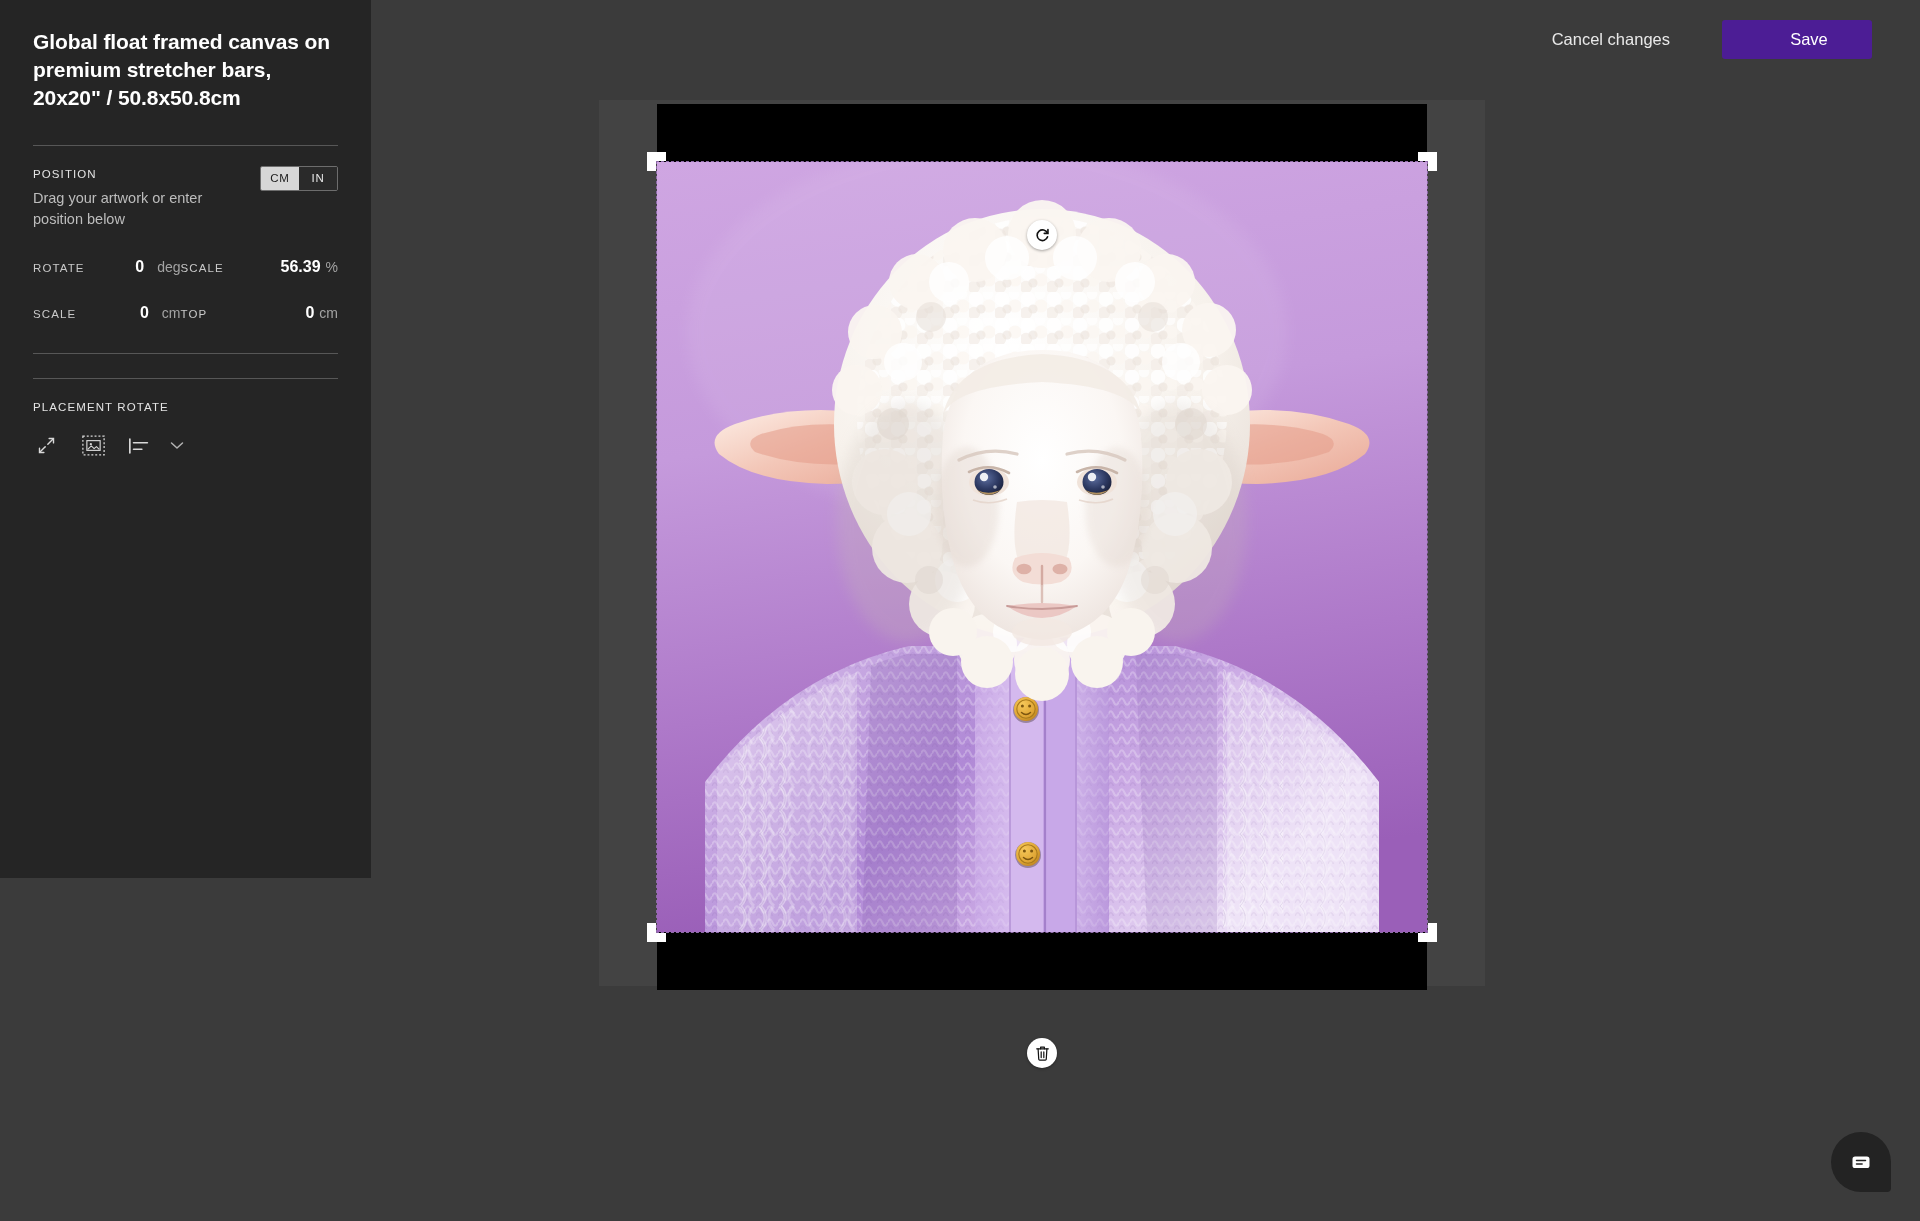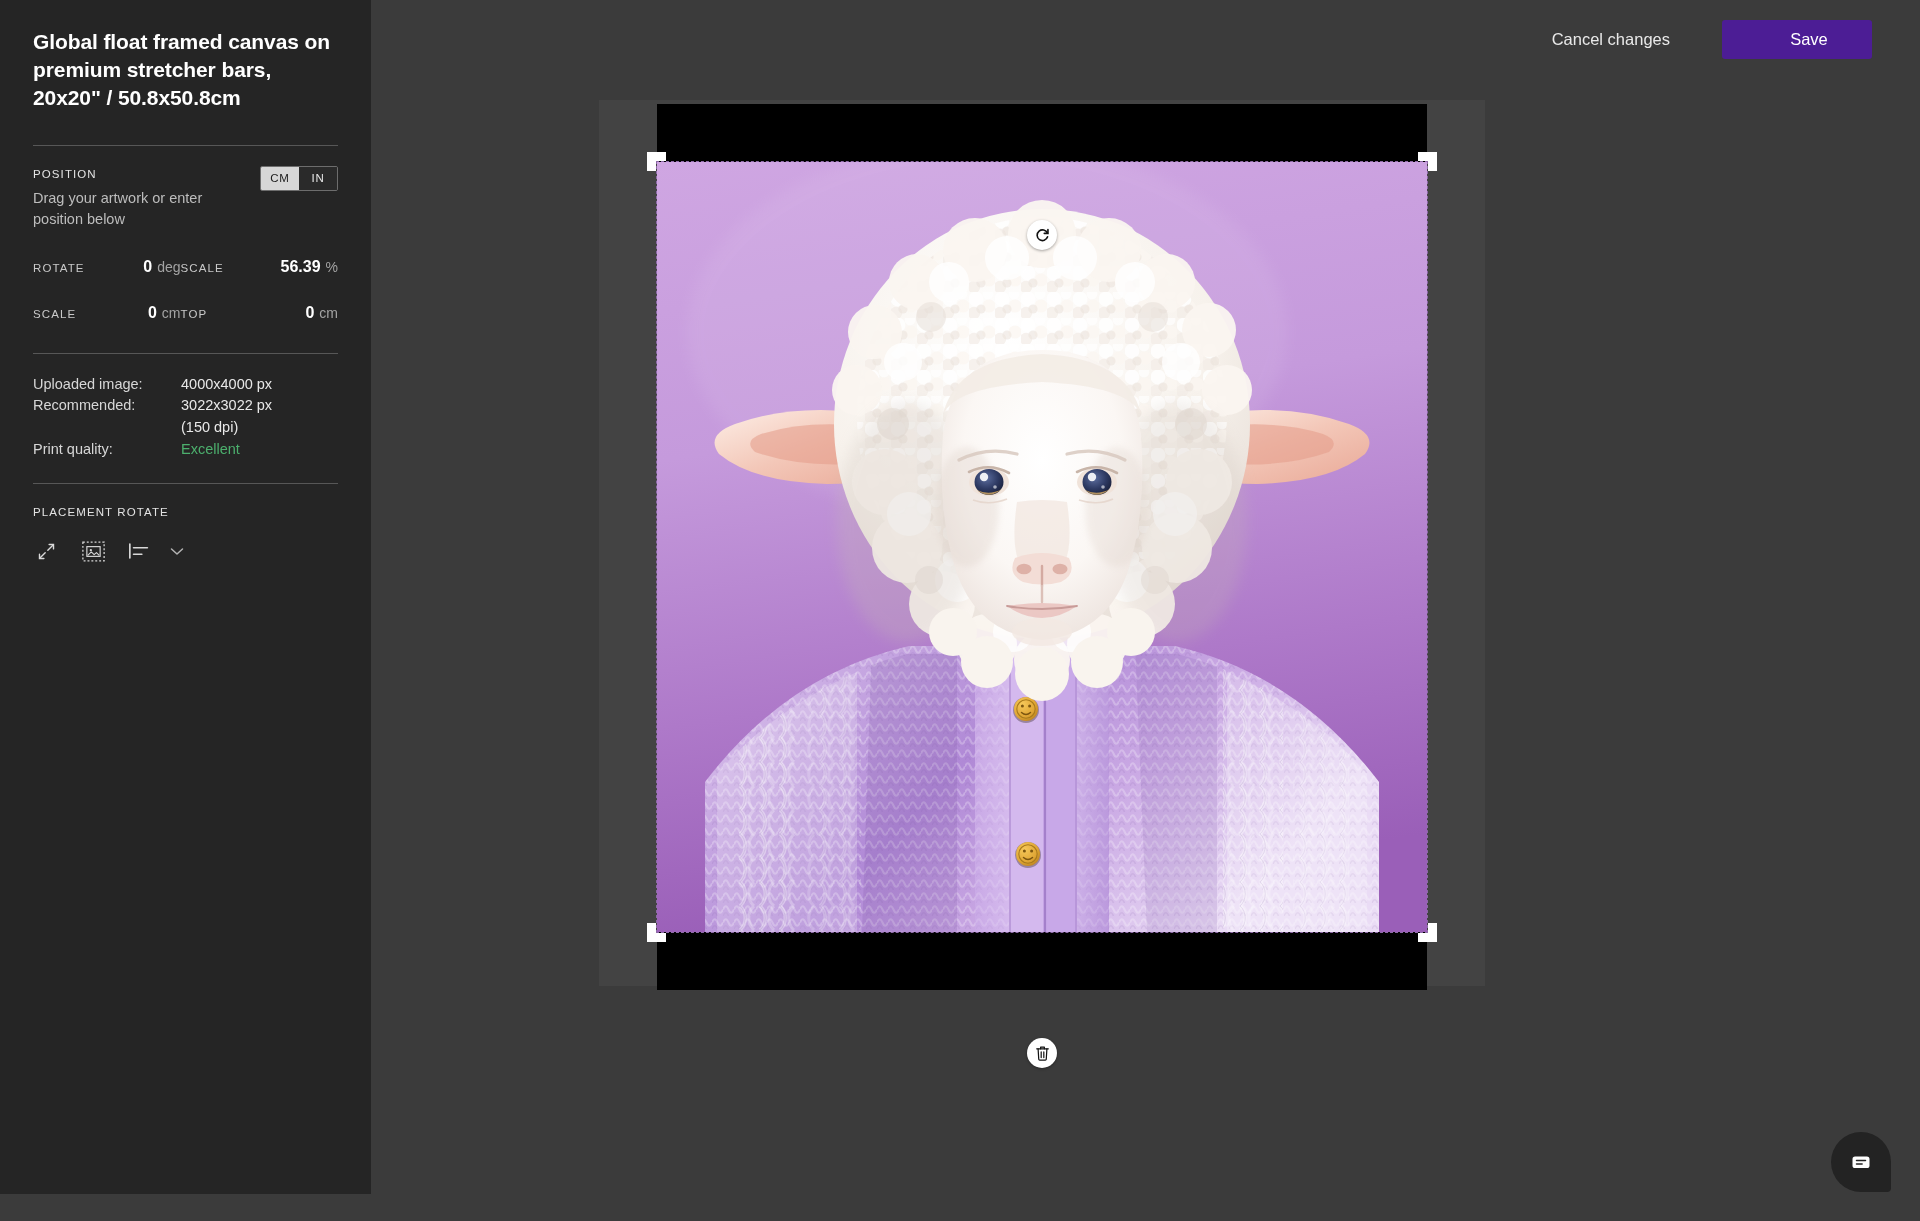--- a/index.html
+++ b/index.html
@@ -6,21 +6,21 @@
   html, body {
     width:1920px; height:1221px;
     background:#3b3b3b;
     font-family:"Liberation Sans", sans-serif;
     overflow:hidden;
   }
   body { display:flex; }
 
   
   #sidebar {
-    width:371px; height:1194px;
+    width:371px; height:878px;
     background:#252525;
     flex:0 0 371px;
     padding:28px 33px 6px 33px;
     position:relative;
   }
   #sidebar-title {
     color:#ffffff;
     font-size:21px;
     font-weight:bold;
     line-height:1.33;
@@ -65,21 +65,21 @@
   .field-row.row2 { margin-top:28px; }
   .fld { display:flex; align-items:baseline; }
   .fld-label {
     color:#c9c9c9; font-size:11.5px; letter-spacing:1.1px;
   }
   .fld-val {
     color:#ffffff; font-size:16px; font-weight:bold;
     text-align:right; margin-left:auto;
   }
   .fld-unit { color:#a3a3a3; font-size:14px; margin-left:5px; }
-  .fld-a { width:148px; display:flex; align-items:baseline; }
+  .fld-a { width:148px; display:flex; align-items:baseline;gap:8px; }
   .fld-b { width:158px; display:flex; align-items:baseline; margin-left:0;justify-content:space-between; }
 
   
   .hr2 { height:1px; background:#575757; margin-top:31px; }
   #info { margin-top:20px; }
   .info-row { display:flex; margin-bottom:1px; }
   .info-key {
     color:#d7d7d7; font-size:14.5px; width:148px; line-height:1.42;
   }
   .info-val {
@@ -226,38 +226,20 @@
     </div>
     <div class="fld fld-b">
       <span class="fld-label">TOP</span>
       <span class="fld-val">0</span>
       <span class="fld-unit">cm</span>
     </div>
   </div>
 
   <div class="hr2"></div>
 
-  <div id="info">
-    <div class="info-row">
-      <span class="info-key">Uploaded image:</span>
-      <span class="info-val">4000x4000 px</span>
-    </div>
-    <div class="info-row">
-      <span class="info-key">Recommended:</span>
-      <span class="info-val">3022x3022 px</span>
-    </div>
-    <div class="info-row">
-      <span class="info-key"></span>
-      <span class="info-val">(150 dpi)</span>
-    </div>
-    <div class="info-row">
-      <span class="info-key">Print quality:</span>
-      <span class="info-val good">Excellent</span>
-    </div>
-  </div>
 
   <div class="hr3"></div>
 
   <div id="placement">
     <div class="section-label">PLACEMENT ROTATE</div>
 
     <div id="tool-icons">
 
       <div class="tool-btn">
         <svg width="21" height="21" viewBox="0 0 24 24" fill="none" stroke="#d9d9d9" stroke-width="1.6" stroke-linecap="round">

